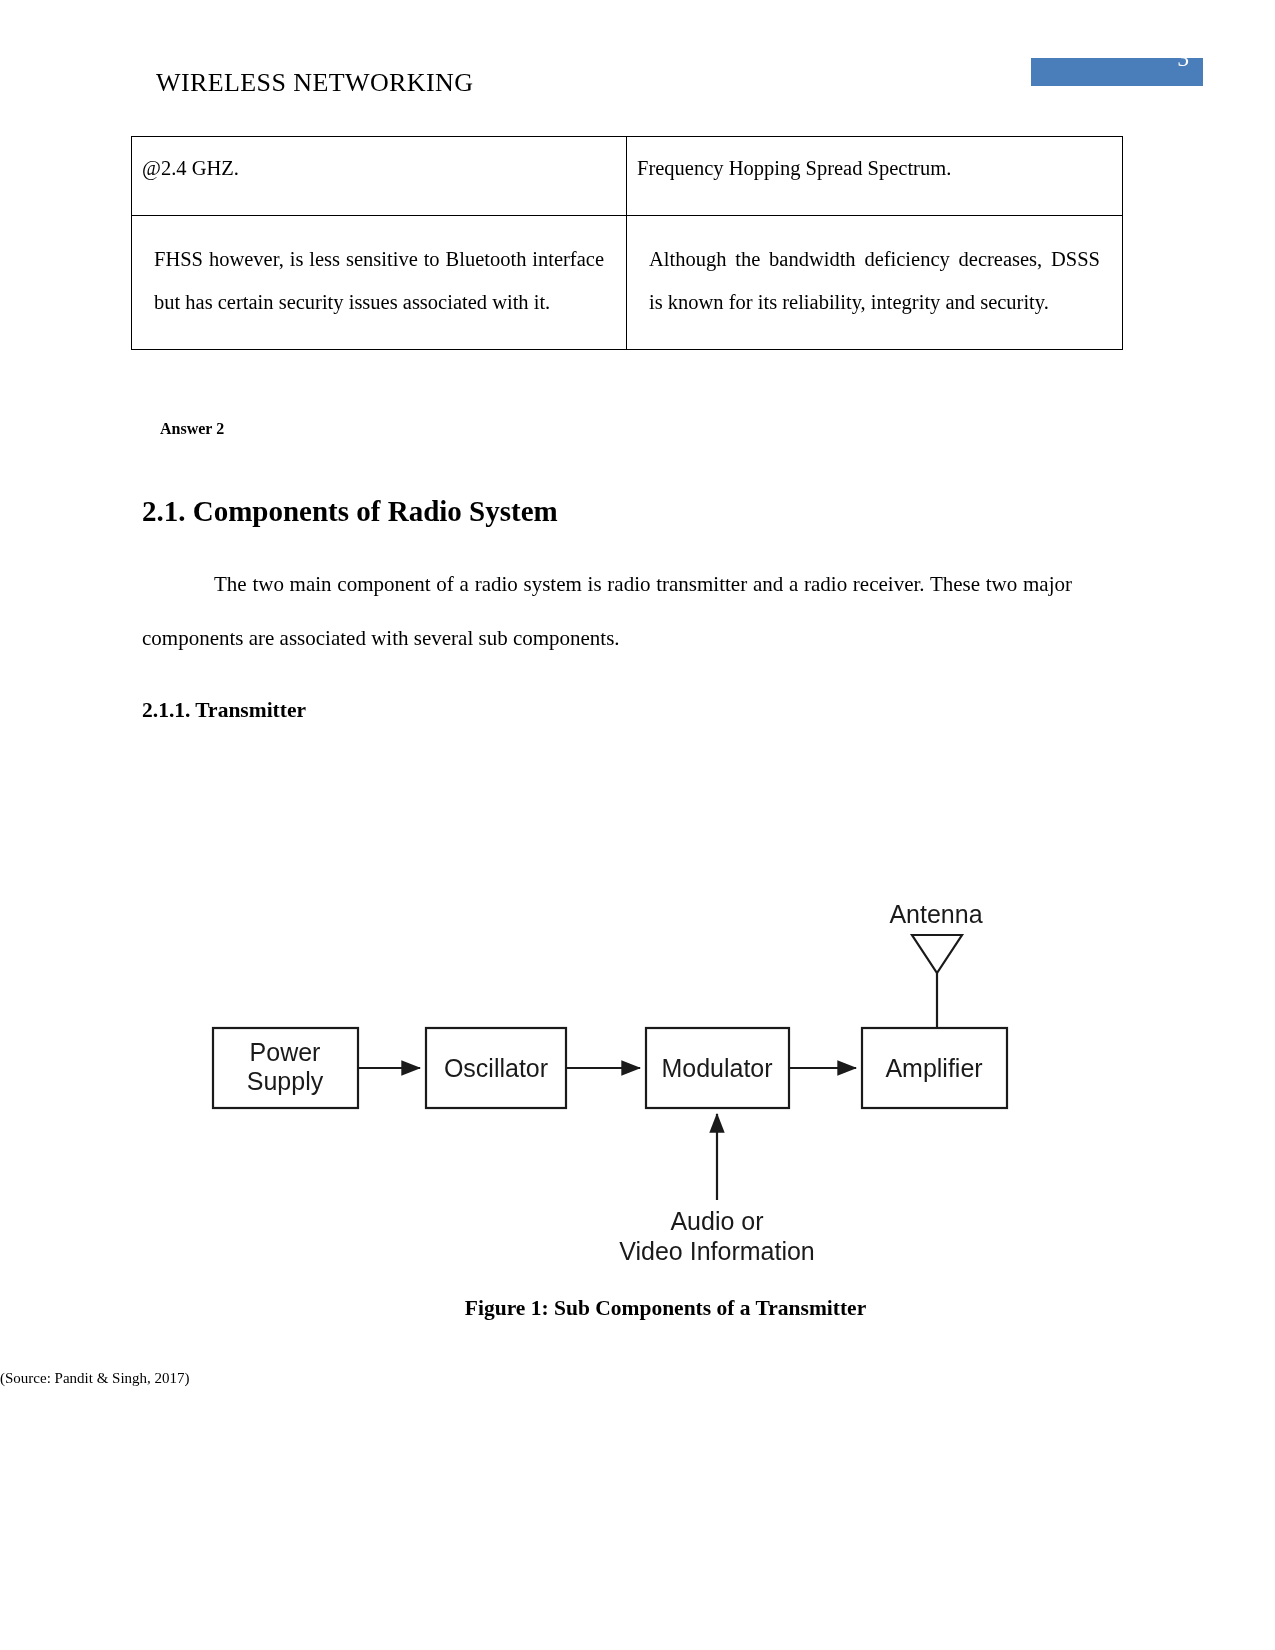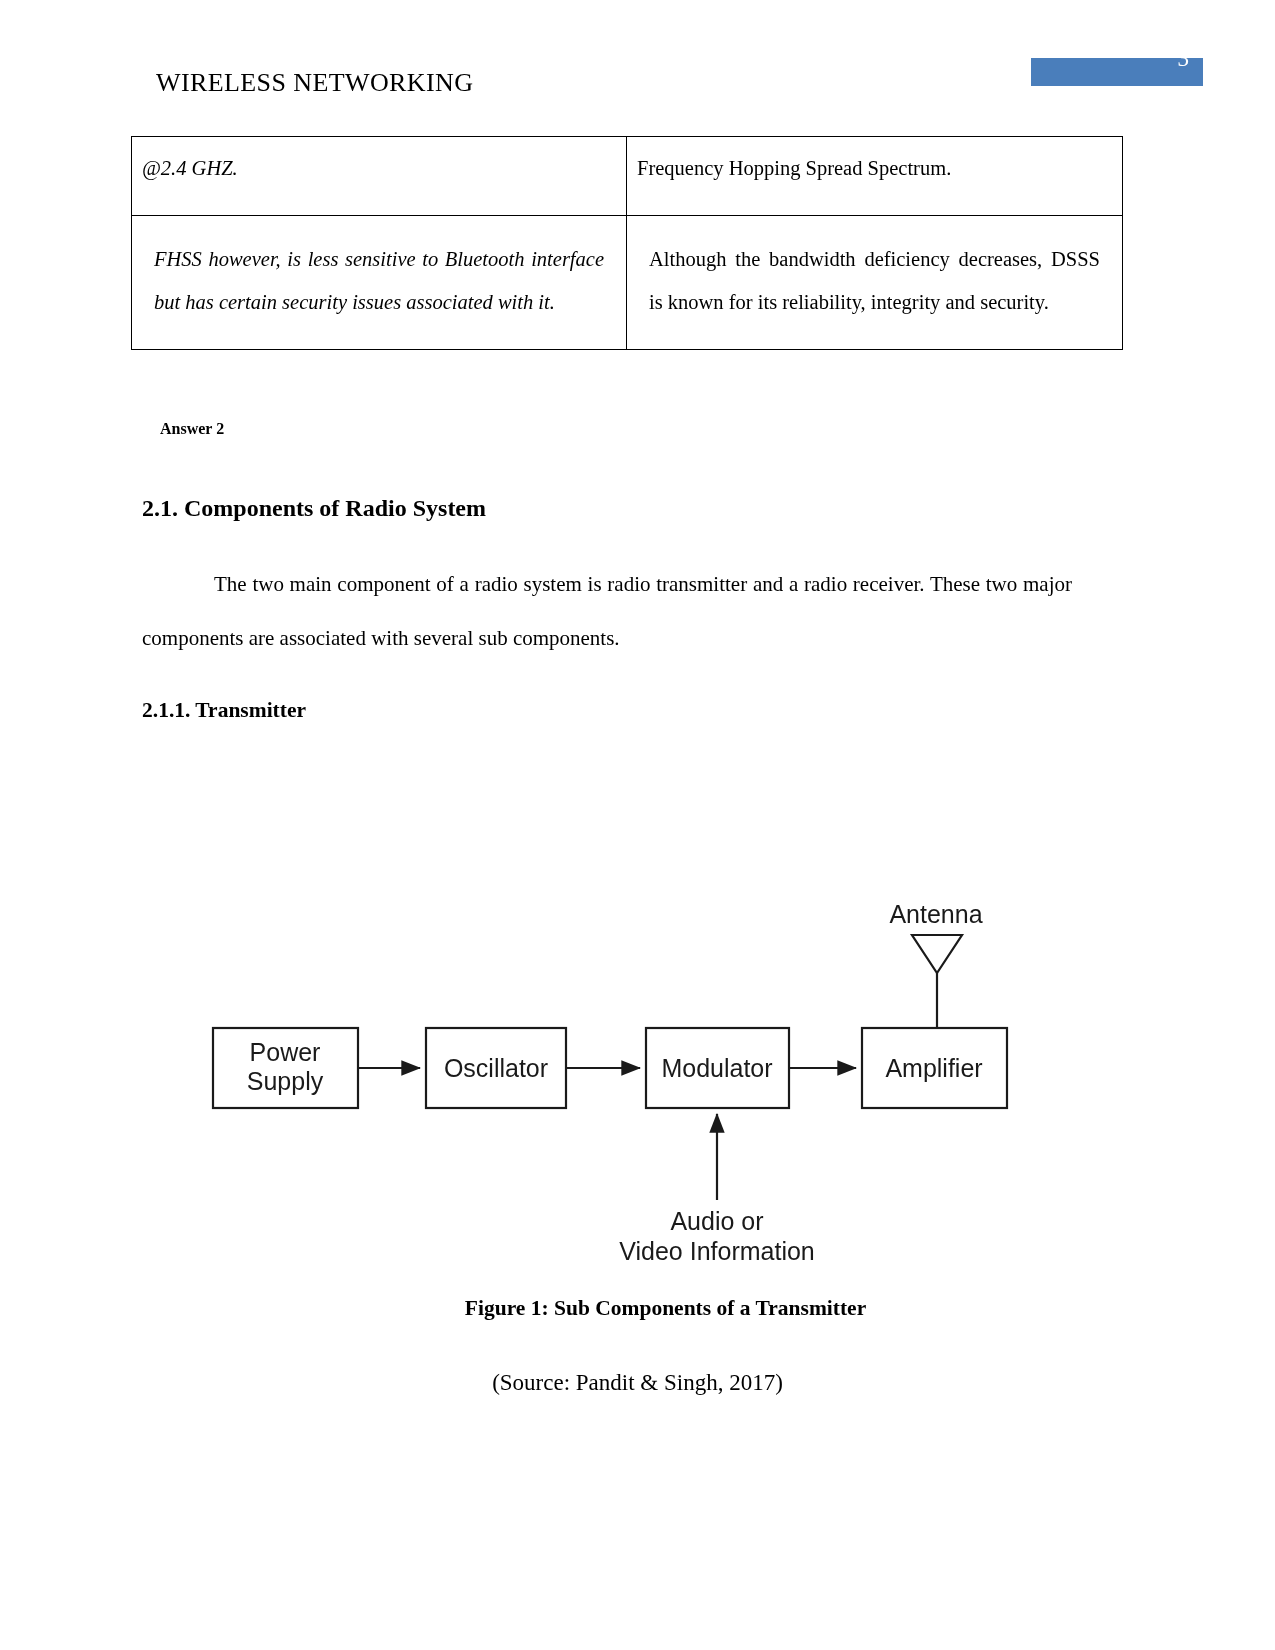--- a/index.html
+++ b/index.html
@@ -62,40 +62,40 @@
   .data-table td {
     border: 1.3px solid #000000;
     vertical-align: top;
     padding: 10px 10px 12px 10px;
     font-size: 20.5px;
     line-height: 2.12;
     text-align: justify;
     text-justify: inter-word;
     hyphens: none;
   }
-  .data-table td.col-left { width: 474px; font-style: italic; }
+  .data-table td.col-left { width: 474px; }
   .data-table td.col-right { width: 475px; }
   .data-table tr.row-short td { height: 56px; }
   .data-table tr.row-short td p { margin: 0; }
   .data-table td p {
     margin: 12px;
     text-align: justify;
   }
   .h-answer {
     position: absolute;
     left: 160px;
     top: 420px;
     font-size: 16px;
     font-weight: bold;
   }
   .h-sub1 {
     position: absolute;
     left: 142px;
     top: 495px;
-    font-size: 24px;
+    font-size: 29px;
     font-weight: bold;
   }
   .h-sub2 {
     position: absolute;
     left: 142px;
     top: 698px;
     font-size: 21.5px;
     font-weight: bold;
   }
   .para {
@@ -130,22 +130,22 @@
     text-align: center;
     font-size: 21.5px;
     font-weight: bold;
     padding-left: 28px;
   }
   .fig-source {
     position: absolute;
     left: 0;
     top: 1370px;
     width: 1275px;
-    text-align: center;
-    font-size: 23px;
+    text-align: left;
+    font-size: 15px;
   }
 </style>
 </head>
 <body>
 
 <div class="page">
 
   <div class="header">
     <div class="doc-header-title">WIRELESS NETWORKING</div>
     <div class="page-number-badge" style="background: rgb(74, 126, 187);">

